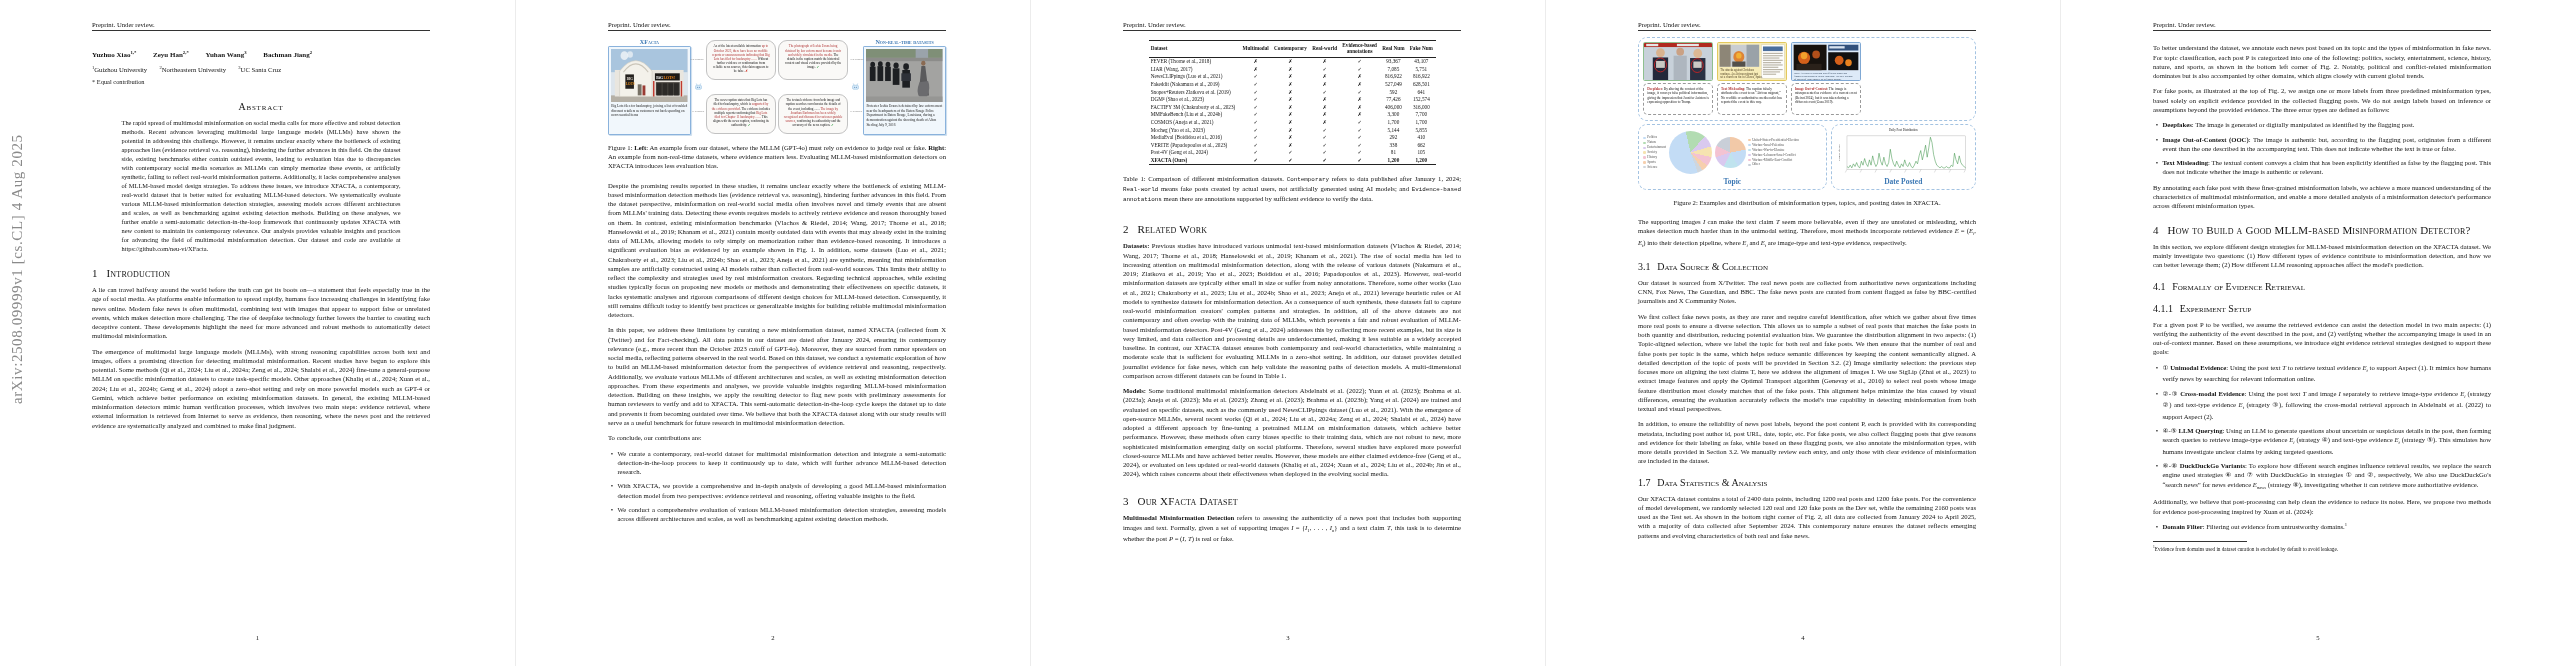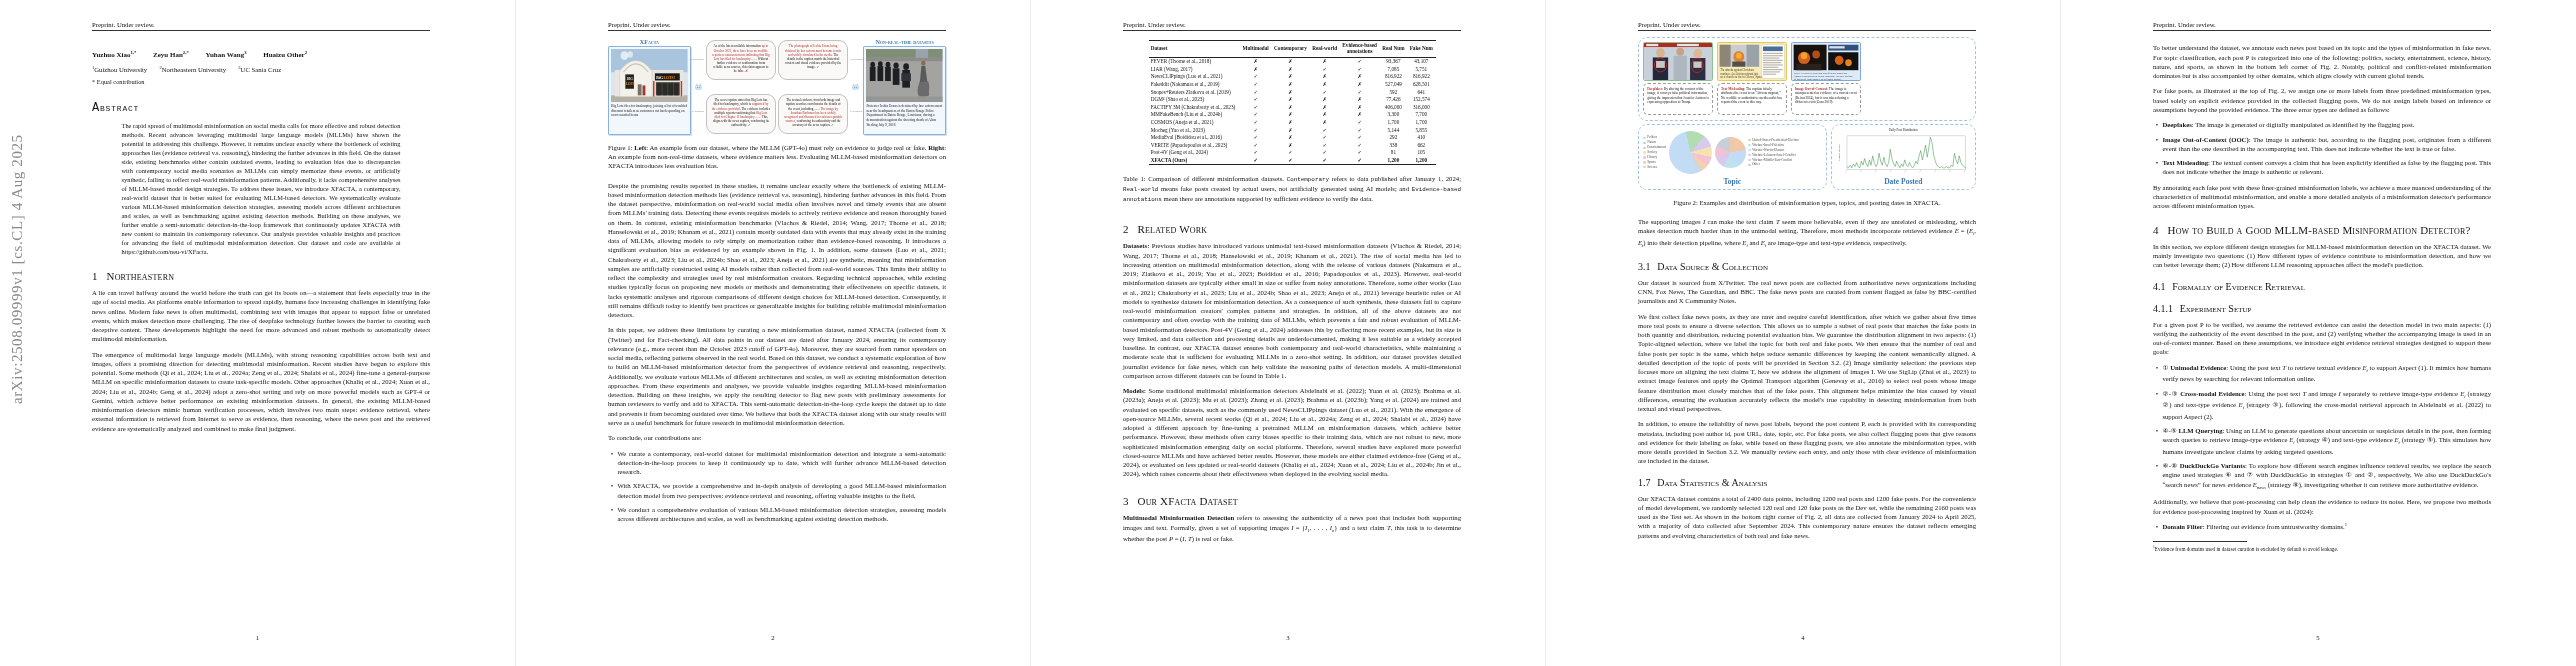--- a/index.html
+++ b/index.html
@@ -12,21 +12,21 @@
   .hdr-rule{border-bottom:0.6px solid #333;margin-top:2.2px;}
   .pageno{position:absolute;bottom:25.6px;left:0;width:100%;text-align:center;font-size:6.7px;}
   
   .sidebar{position:absolute;left:9px;top:39px;height:461px;display:flex;align-items:center;justify-content:center;
            writing-mode:vertical-rl;transform:rotate(180deg);font-size:15px;color:#8a8a8a;letter-spacing:0.6px;}
   .title{margin-top:32px;font-size:11px;line-height:1.5;font-variant:small-caps;letter-spacing:0.2px;}
   .authors{display:flex;gap:16.7px;margin-top:19px;font-size:7px;font-weight:bold;}
   .affils{display:flex;gap:12.2px;margin-top:5px;font-size:6.7px;}
   .equal{margin-top:5px;font-size:6.4px;}
   sup{font-size:.68em;}
-  .abs-head{text-align:left;font-variant:small-caps;font-size:12px;letter-spacing:0.8px;margin:16.7px 0 6.7px;font-family:Liberation Mono, monospace;}
+  .abs-head{text-align:center;font-variant:small-caps;font-size:10px;letter-spacing:0.8px;margin:16.7px 0 6.7px;}
   .abstract{margin:0 29.5px;font-size:6.4px;line-height:1.4;text-align:justify;}
   .body{font-size:6.7px;line-height:1.38;text-align:justify;margin:6.1px 0;}
   .sec{font-size:11px;margin:13.3px 0 5.6px;}
   .sec .num{margin-right:9px;}
   .sec .lbl{font-variant:small-caps;letter-spacing:0.2px;}
   .subsec{font-size:10px;margin:11px 0 4.4px;}
   .subsec .num{margin-right:6.7px;}
   .subsec .lbl{font-variant:small-caps;}
   .bullet{position:relative;padding-left:9.4px;margin:5px 0;font-size:6.7px;line-height:1.38;text-align:justify;}
   .bullet::before{content:"•";position:absolute;left:2.8px;top:0;}
@@ -83,31 +83,31 @@
 
 <div class="page">
   <div class="sidebar">arXiv:2508.09999v1  [cs.CL]  4 Aug 2025</div>
   <div class="col">
     <div class="hdr">Preprint. Under review.</div>
     <div class="hdr-rule"></div>
     <div class="authors">
       <span><span>Yuzhuo Xiao</span><sup>1,*</sup></span>
       <span><span>Zeyu Han</span><sup>2,*</sup></span>
       <span><span>Yuhan Wang</span><sup>3</sup></span>
-      <span><span>Huaizu Other</span><sup>2</sup></span>
+      <span><span>Bachman Jiang</span><sup>2</sup></span>
     </div>
     <div class="affils">
       <span><sup>1</sup><span>Guizhou University</span></span>
       <span><sup>2</sup><span>Northeastern University</span></span>
       <span><sup>3</sup><span>UC Santa Cruz</span></span>
     </div>
     <div class="equal">* Equal contribution</div>
     <div class="abs-head">Abstract</div>
     <div class="abstract">The rapid spread of multimodal misinformation on social media calls for more effective and robust detection methods. Recent advances leveraging multimodal large language models (MLLMs) have shown the potential in addressing this challenge. However, it remains unclear exactly where the bottleneck of existing approaches lies (evidence retrieval v.s. reasoning), hindering the further advances in this field. On the dataset side, existing benchmarks either contain outdated events, leading to evaluation bias due to discrepancies with contemporary social media scenarios as MLLMs can simply memorize these events, or artificially synthetic, failing to reflect real-world misinformation patterns. Additionally, it lacks comprehensive analyses of MLLM-based model design strategies. To address these issues, we introduce XFACTA, a contemporary, real-world dataset that is better suited for evaluating MLLM-based detectors. We systematically evaluate various MLLM-based misinformation detection strategies, assessing models across different architectures and scales, as well as benchmarking against existing detection methods. Building on these analyses, we further enable a semi-automatic detection-in-the-loop framework that continuously updates XFACTA with new content to maintain its contemporary relevance. Our analysis provides valuable insights and practices for advancing the field of multimodal misinformation detection. Our dataset and code are available at https://github.com/neu-vi/XFacta.</div>
-    <div class="sec"><span class="num">1</span><span class="lbl">Northeastern</span></div>
+    <div class="sec"><span class="num">1</span><span class="lbl">Introduction</span></div>
     <p class="body">A lie can travel halfway around the world before the truth can get its boots on—a statement that feels especially true in the age of social media. As platforms enable information to spread rapidly, humans face increasing challenges in identifying fake news online. Modern fake news is often multimodal, combining text with images that appear to support false or unrelated events, which makes detection more challenging. The rise of deepfake technology further lowers the barrier to creating such deceptive content. These developments highlight the need for more advanced and robust methods to automatically detect multimodal misinformation.</p>
     <p class="body">The emergence of multimodal large language models (MLLMs), with strong reasoning capabilities across both text and images, offers a promising direction for detecting multimodal misinformation. Recent studies have begun to explore this potential. Some methods (Qi et al., 2024; Liu et al., 2024a; Zeng et al., 2024; Shalabi et al., 2024) fine-tune a general-purpose MLLM on specific misinformation datasets to create task-specific models. Other approaches (Khaliq et al., 2024; Xuan et al., 2024; Liu et al., 2024b; Geng et al., 2024) adopt a zero-shot setting and rely on more powerful models such as GPT-4 or Gemini, which achieve better performance on existing misinformation datasets. In general, the existing MLLM-based misinformation detectors mimic human verification processes, which involves two main steps: evidence retrieval, where external information is retrieved from Internet to serve as evidence, then reasoning, where the news post and the retrieved evidence are systematically analyzed and combined to make final judgment.</p>
   </div>
   <div class="pageno">1</div>
 </div>
 
 <div class="page">
   <div class="col">
     <div class="hdr">Preprint. Under review.</div>
     <div class="hdr-rule"></div>

